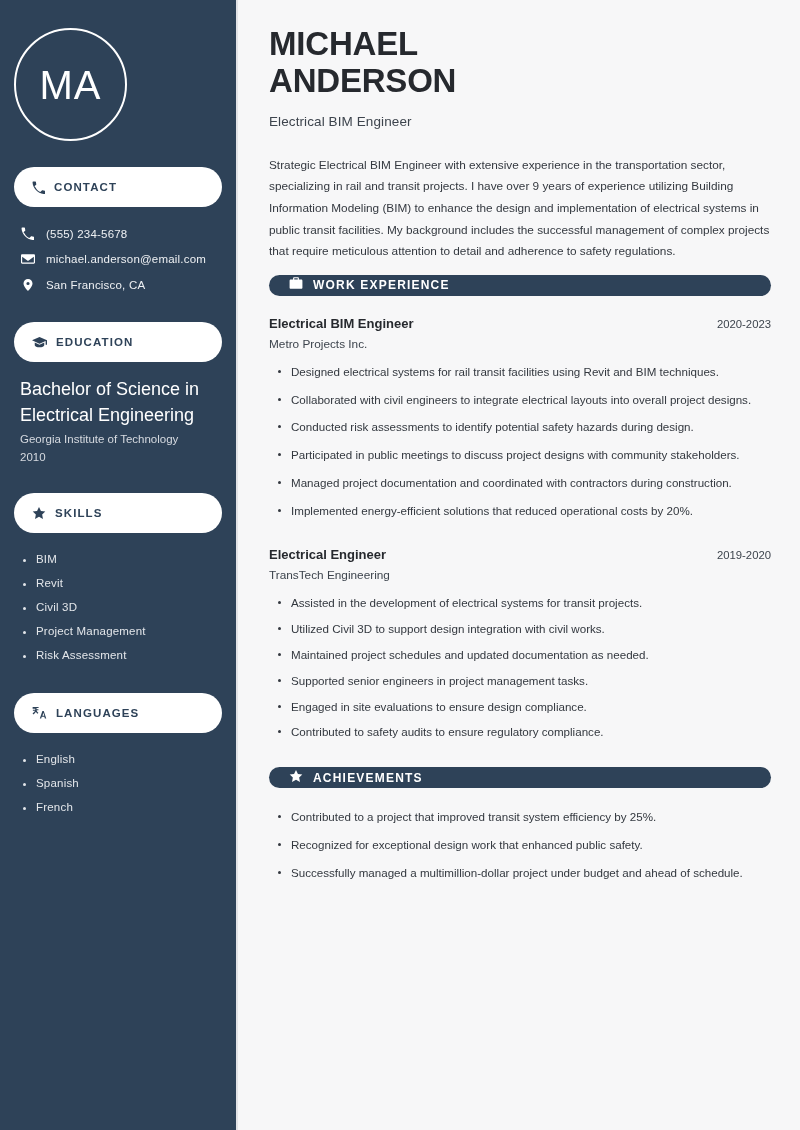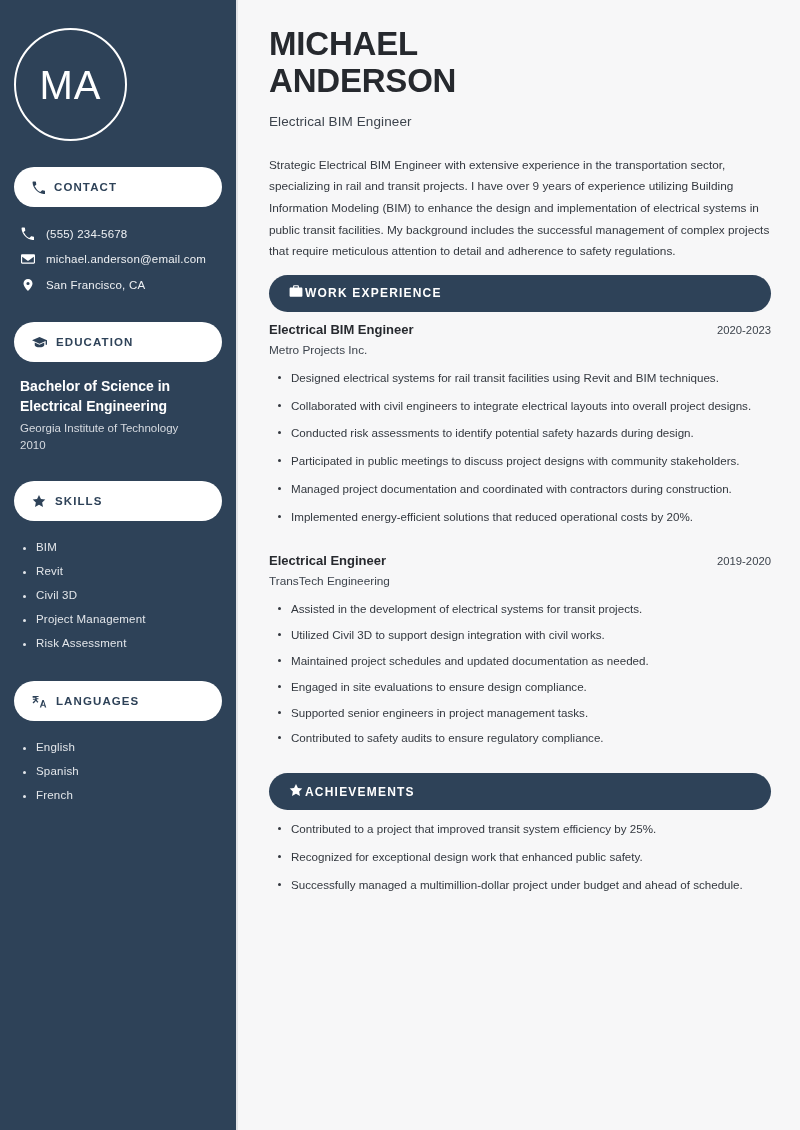--- a/index.html
+++ b/index.html
@@ -88,22 +88,22 @@
   .contact-row .ico svg path,
   .contact-row .ico svg circle { fill: #ffffff; }
   .contact-text {
     font-size: 11.5px;
     color: #eef0f3;
     letter-spacing: .2px;
   }
 
   .edu-block { padding: 0 4px 0 6px; margin-bottom: 26px; }
   .edu-degree {
-    font-size: 14px;
-    font-weight: bold;
+    font-size: 18px;
+    font-weight: normal;
     color: #ffffff;
     line-height: 1.45;
     margin-bottom: 3px;
   }
   .edu-school {
     font-size: 11.5px;
     color: #d6dae0;
     line-height: 1.55;
   }
   .edu-year {
@@ -157,26 +157,26 @@
     font-size: 11.8px;
     line-height: 1.83;
     color: #33383f;
     margin-bottom: 12px;
   }
 
   
   .pill-dark {
     background: #2e4258;
     border-radius: 999px;
-    height: 37px;
+    height: 21px;
     display: flex;
     align-items: center;
     padding: 0 20px;
-    gap: 2px;
-    margin-bottom: 10px;
+    gap: 10px;
+    margin-bottom: 20px;
   }
   .pill-dark .pill-label {
     color: #ffffff;
     font-size: 12px;
     font-weight: bold;
     letter-spacing: 1.2px;
   }
   .pill-dark .ico svg path,
   .pill-dark .ico svg polygon,
   .pill-dark .ico svg rect { fill: #ffffff; }
@@ -366,22 +366,22 @@
     <div class="job">
       <div class="job-head">
         <span class="job-role">Electrical Engineer</span>
         <span class="job-dates">2019-2020</span>
       </div>
       <div class="job-company">TransTech Engineering</div>
       <ul class="bullets tight">
         <li>Assisted in the development of electrical systems for transit projects.</li>
         <li>Utilized Civil 3D to support design integration with civil works.</li>
         <li>Maintained project schedules and updated documentation as needed.</li>
+        <li>Supported senior engineers in project management tasks.</li>
         <li>Engaged in site evaluations to ensure design compliance.</li>
-        <li>Supported senior engineers in project management tasks.</li>
         <li>Contributed to safety audits to ensure regulatory compliance.</li>
       </ul>
     </div>
 
     <div class="achievements-block">
       <div class="pill-dark">
         <span class="ico">
           <svg width="14" height="14" viewBox="0 0 24 24">
               <polygon points="12,1.5 15.3,8.4 22.8,9.4 17.4,14.7 18.8,22.2 12,18.6 5.2,22.2 6.6,14.7 1.2,9.4 8.7,8.4"></polygon>
             </svg>

